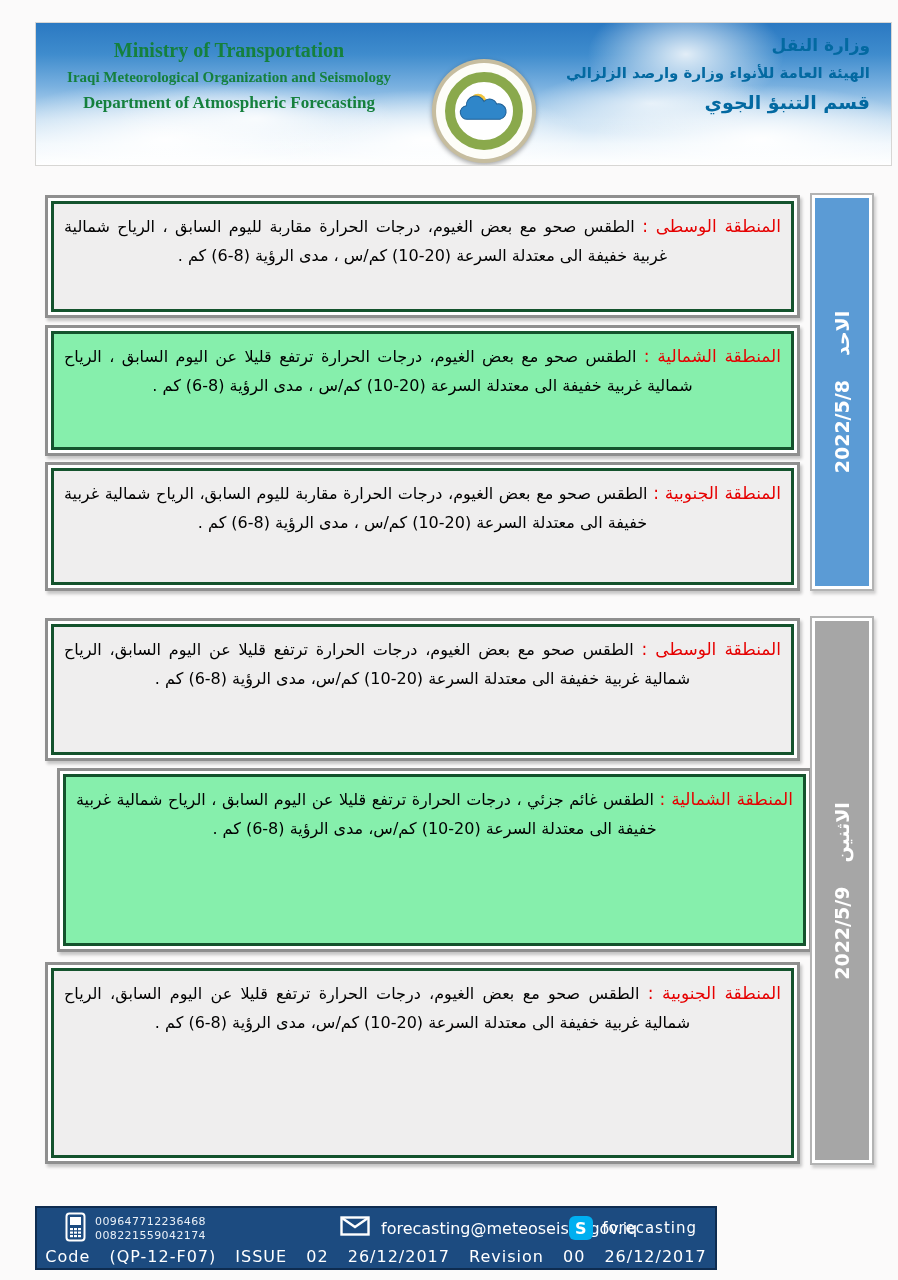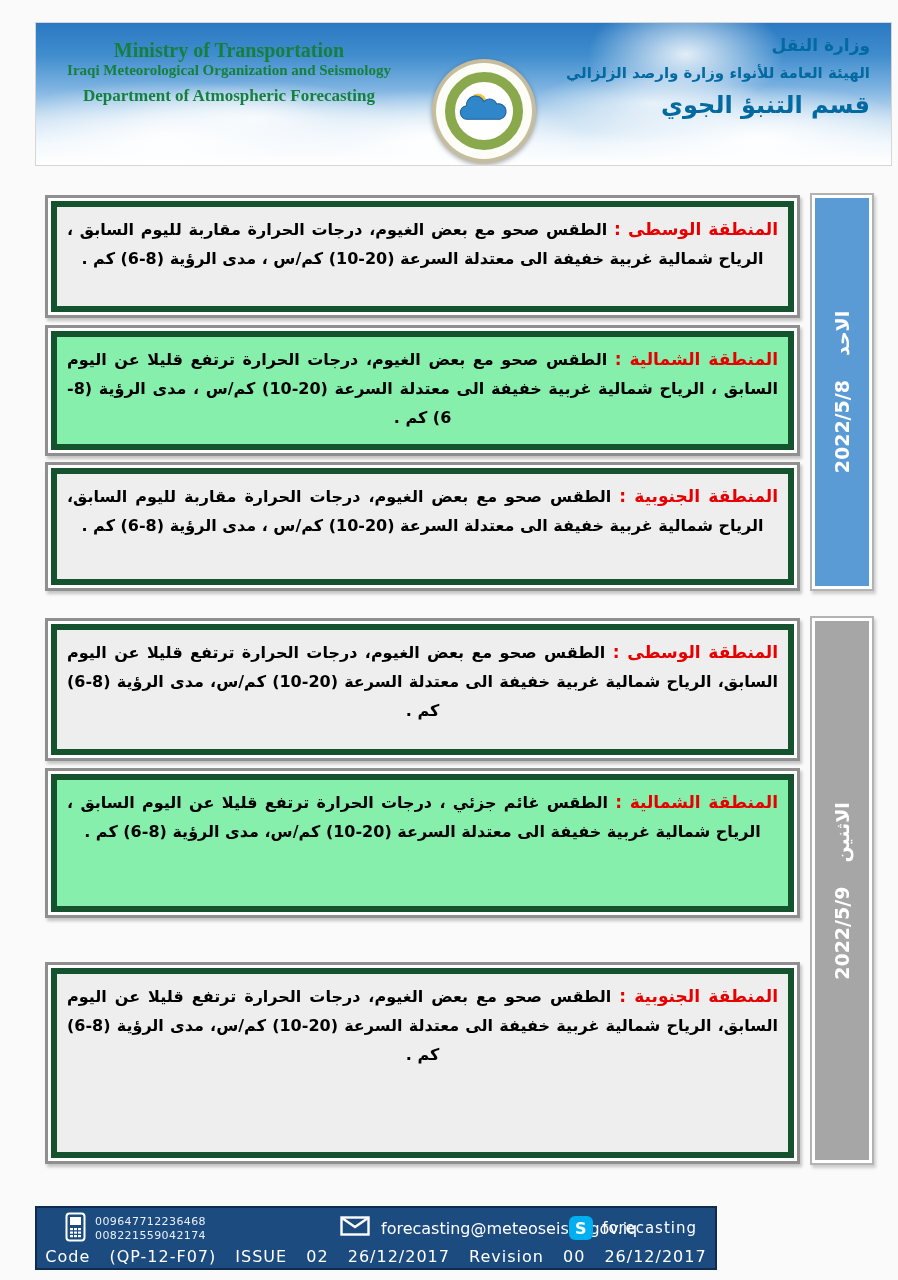--- a/index.html
+++ b/index.html
@@ -21,50 +21,50 @@
     background:radial-gradient(closest-side, rgba(255,255,255,.97), rgba(255,255,255,0));}
   .c1{left:-50px;bottom:-35px;width:360px;height:120px;}
   .c2{left:230px;bottom:-25px;width:320px;height:100px;}
   .c3{right:-40px;bottom:-30px;width:340px;height:110px;}
   .c4{left:80px;top:58px;width:280px;height:75px;opacity:.85;}
   .c5{right:120px;top:48px;width:240px;height:65px;opacity:.75;}
 
   .header-en{position:absolute;left:24px;top:16px;width:338px;text-align:center;
     color:#15803d;font-family:"Liberation Serif",serif;font-weight:bold;}
   .en1{font-size:20px;}
-  .en2{font-size:15px;}
+  .en2{font-size:15px;margin-top:7px;}
   .en3{font-size:17px;margin-top:7px;}
 
   .header-ar{position:absolute;right:21px;top:12px;width:330px;text-align:right;
     color:#0369a1;font-weight:bold;direction:rtl;}
   .ar1{font-size:17px;}
   .ar2{font-size:15px;margin-top:9px;}
-  .ar3{font-size:24px;margin-top:9px;}
+  .ar3{font-size:19px;margin-top:9px;}
 
   .logo{position:absolute;left:396px;top:36px;width:104px;height:104px;}
   .logo-ring1{position:absolute;inset:0;border-radius:50%;background:#c6bd9f;box-shadow:0 2px 5px rgba(0,0,0,.35);}
   .logo-ring2{position:absolute;inset:4px;border-radius:50%;background:#fdfdf8;}
   .logo-ring3{position:absolute;inset:13px;border-radius:50%;border:10px solid #8aa94c;background:#ffffff;}
   .logo-art{position:absolute;left:50%;top:50%;transform:translate(-50%,-52%);}
 
   
   .frame{position:absolute;left:45px;width:755px;background:#ffffff;border:3px solid #8f8f8f;
     padding:3px;box-sizing:border-box;box-shadow:2px 3px 3px rgba(0,0,0,.22);}
-  .frame-inner{width:100%;height:100%;box-sizing:border-box;border:6px solid #14532d;
+  .frame-inner{width:100%;height:100%;box-sizing:border-box;border:3px solid #14532d;
     padding:7px 10px 6px 10px;direction:rtl;text-align:justify;text-align-last:center;
-    font-weight:bold;font-size:16px;line-height:1.8;color:#000;}
+    font-weight:normal;font-size:16px;line-height:1.8;color:#000;}
   .box-gray .frame-inner{background:#efeeee;}
   .box-blue .frame-inner{background:#86efac;}
   .region-label{color:#e60000;font-size:17px;}
 
   .b1{top:195px;height:123px;}
   .b2{top:325px;height:131px;}
   .b3{top:462px;height:129px;}
   .b4{top:618px;height:143px;}
-  .b5{top:768px;height:150px;}
+  .b5{top:768px;height:184px;margin-left:12px;}
   .b6{top:962px;height:202px;}
 
   
   .strip{position:absolute;left:810px;width:64px;background:#ffffff;border:2px solid #b3b3b3;
     padding:3px;box-sizing:border-box;box-shadow:2px 3px 3px rgba(0,0,0,.18);}
   .strip-fill{position:relative;width:100%;height:100%;}
   .strip-blue .strip-fill{background:#5b9bd5;}
   .strip-gray .strip-fill{background:#a6a6a6;}
   .strip-text{position:absolute;left:50%;top:50%;
     transform:translate(-50%,-50%) rotate(-90deg);

